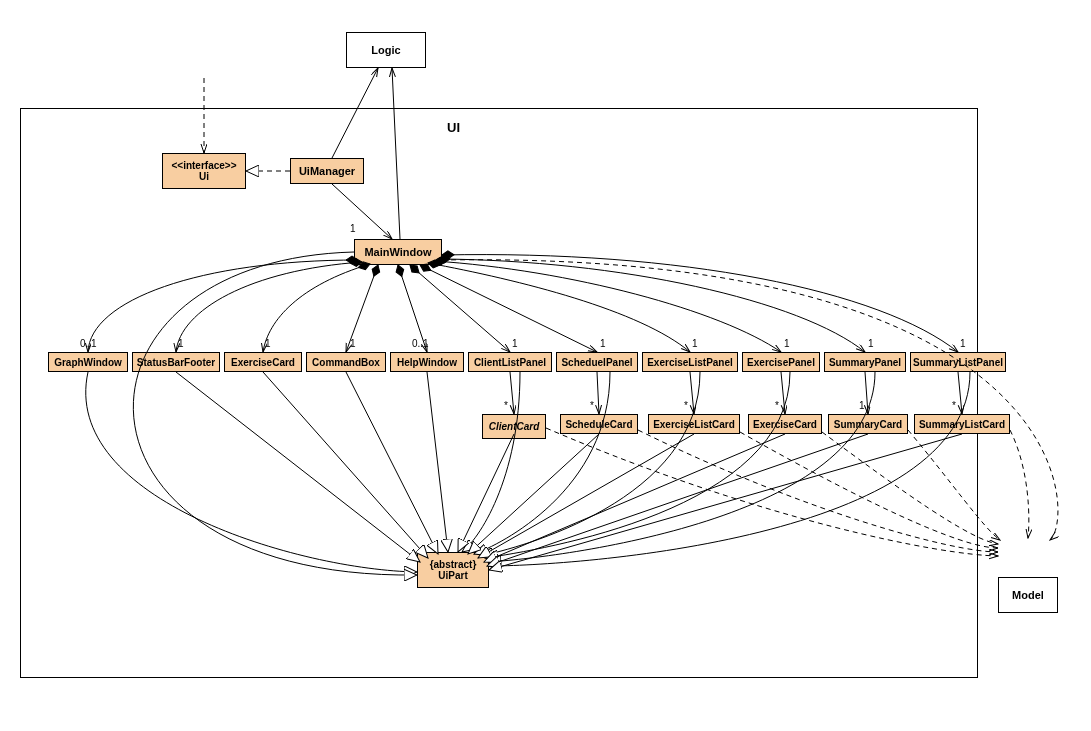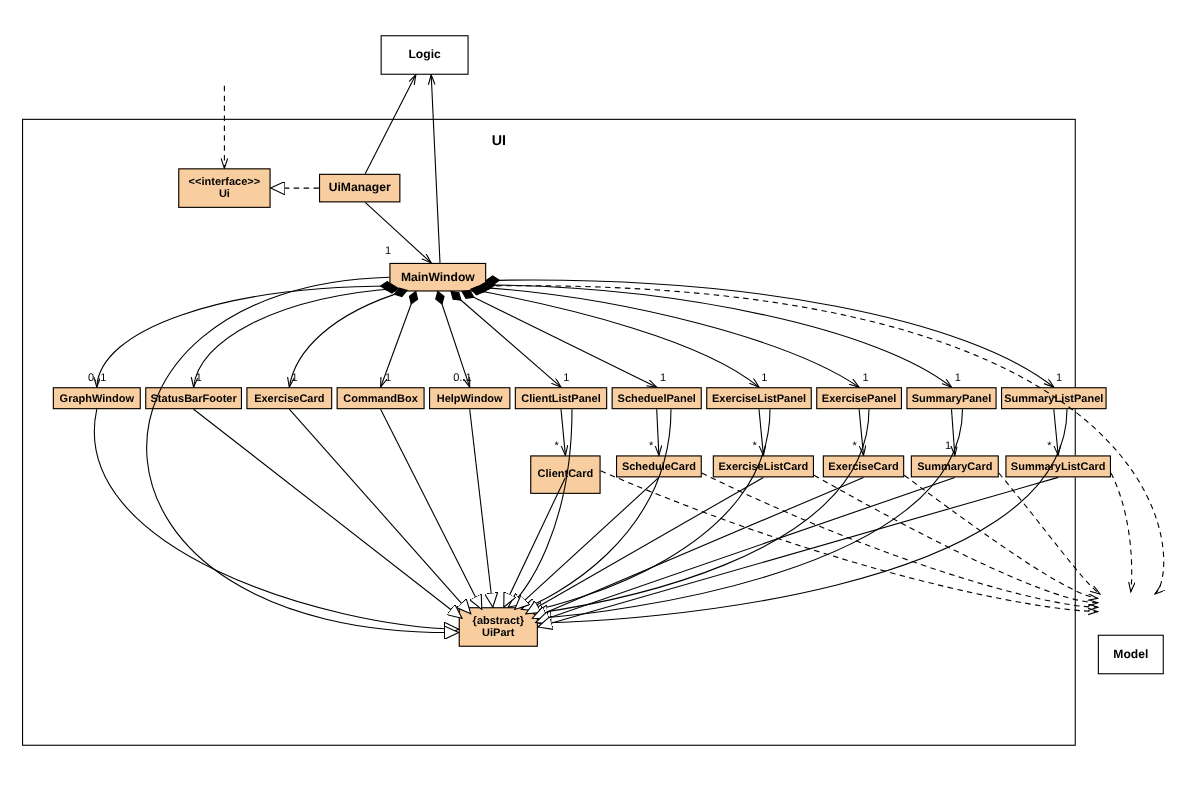--- a/index.html
+++ b/index.html
@@ -106,21 +106,21 @@
 <div class="box" style="left:742px; top:352px; width:78px; height:20px; font-size:10px;align-items:center;">
   <span>ExercisePanel</span>
 </div>
 <div class="box" style="left:824px; top:352px; width:82px; height:20px; font-size:10px;">
   <span>SummaryPanel</span>
 </div>
 <div class="box" style="left:910px; top:352px; width:96px; height:20px; font-size:10px;">
   <span>SummaryListPanel</span>
 </div>
 
-<div class="box" style="left:482px; top:414px; width:64px; height:35px; font-size:10px;">
+<div class="box" style="left:482px; top:414px; width:64px; height:25px; font-size:10px;font-style:italic;">
   <span>ClientCard</span>
 </div>
 <div class="box" style="left:560px; top:414px; width:78px; height:20px; font-size:10px;">
   <span>ScheduleCard</span>
 </div>
 <div class="box" style="left:648px; top:414px; width:92px; height:20px; font-size:10px;">
   <span>ExerciseListCard</span>
 </div>
 <div class="box" style="left:748px; top:414px; width:74px; height:20px; font-size:10px;">
   <span>ExerciseCard</span>

